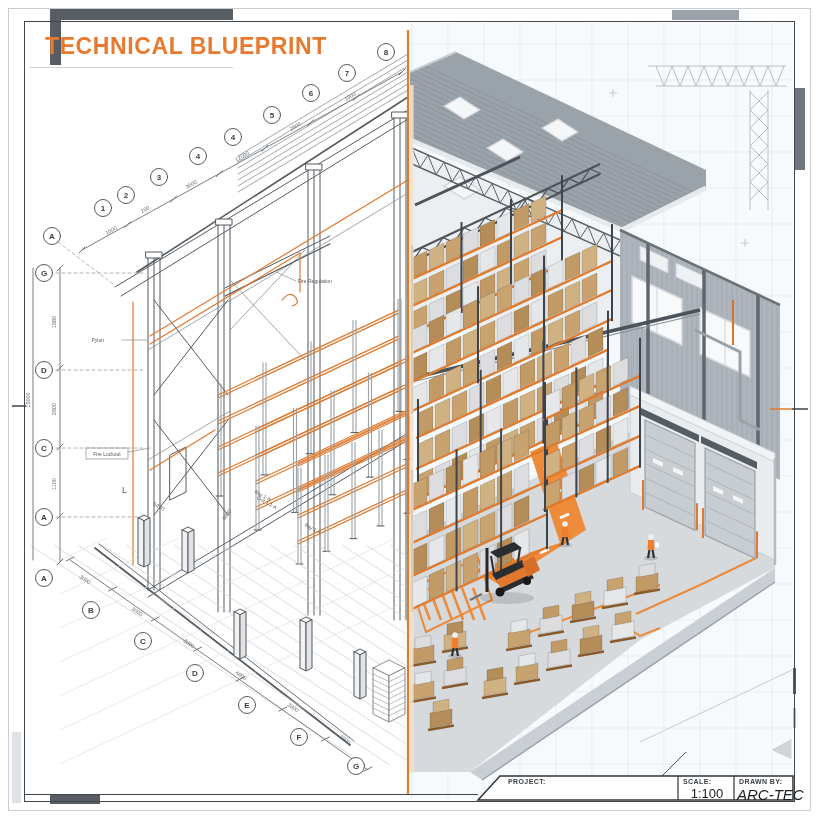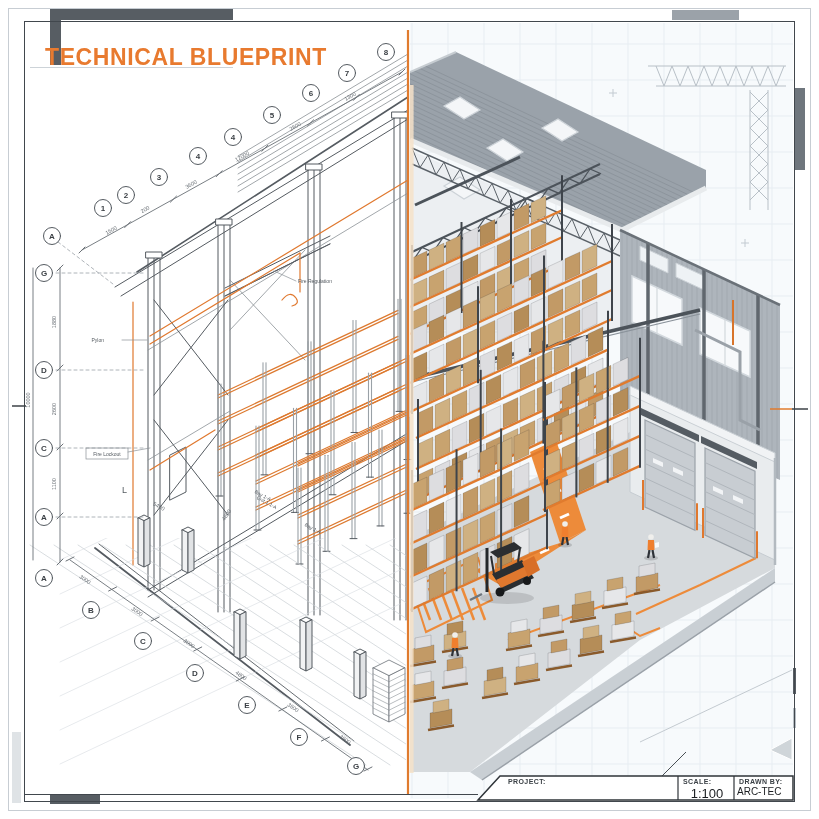--- a/index.html
+++ b/index.html
@@ -6,21 +6,21 @@
   #stage{position:relative;width:819px;height:819px;background:#ffffff;overflow:hidden;
          font-family:"Liberation Sans",sans-serif;}
   .abs{position:absolute;}
   
   #outer-frame{left:8px;top:8px;width:801px;height:801px;border:1.5px solid #c7cdd3;}
   
   #inner-border{left:24px;top:21px;width:769px;height:779px;border:1.8px solid #41474d;}
   .tab{background:#575d63;}
   .tab-light{background:#b9c0c6;}
   .tab-mid{background:#9ba2a9;}
-  .title{position:absolute;color:#e87a2f;font-size:23px;font-weight:600;letter-spacing:.6px;white-space:nowrap;margin-top:11px;}
+  .title{position:absolute;color:#e87a2f;font-size:23px;font-weight:600;letter-spacing:.6px;white-space:nowrap;}
   #left-title{left:45px;top:33px;}
   #right-title{right:53px;top:33px;}
   #title-underline{left:30px;top:67px;width:203px;height:0;border-top:1px solid #cdd3d8;}
   
   .tb-label{position:absolute;font-size:7px;letter-spacing:.4px;color:#3c4247;font-weight:700;}
   .tb-value{position:absolute;font-size:13px;color:#1b1e21;font-weight:500;white-space:nowrap;}
   svg text{font-family:"Liberation Sans",sans-serif;}
   .bubble-txt{font-size:8px;fill:#3a3f44;font-weight:600;}
   .dim-txt{font-size:5.5px;fill:#6a7076;}
   .ann-txt{font-size:5px;fill:#555b61;}
@@ -976,14 +976,14 @@
       <line x1="734" y1="776" x2="734" y2="800" stroke="#2f3439" stroke-width="1.2"></line>
     </g>
   </svg>
 
   <div class="title" id="left-title">TECHNICAL BLUEPRINT</div>
 
   <div class="tb-label" style="left:508px;top:778px;">PROJECT:</div>
   <div class="tb-label" style="left:683px;top:778px;">SCALE:</div>
   <div class="tb-value" style="left:683px;top:786px;width:48px;text-align:center;">1:100</div>
   <div class="tb-label" style="left:739px;top:778px;">DRAWN BY:</div>
-  <div class="tb-value" style="left:737px;top:786px;width:54px;text-align:left;font-size:10px;">ARC-TEC</div>
+  <div class="tb-value" style="left:737px;top:786px;width:54px;text-align:left;font-size:15px;font-style:italic;">ARC-TEC</div>
 </div>
 
 </body></html>

